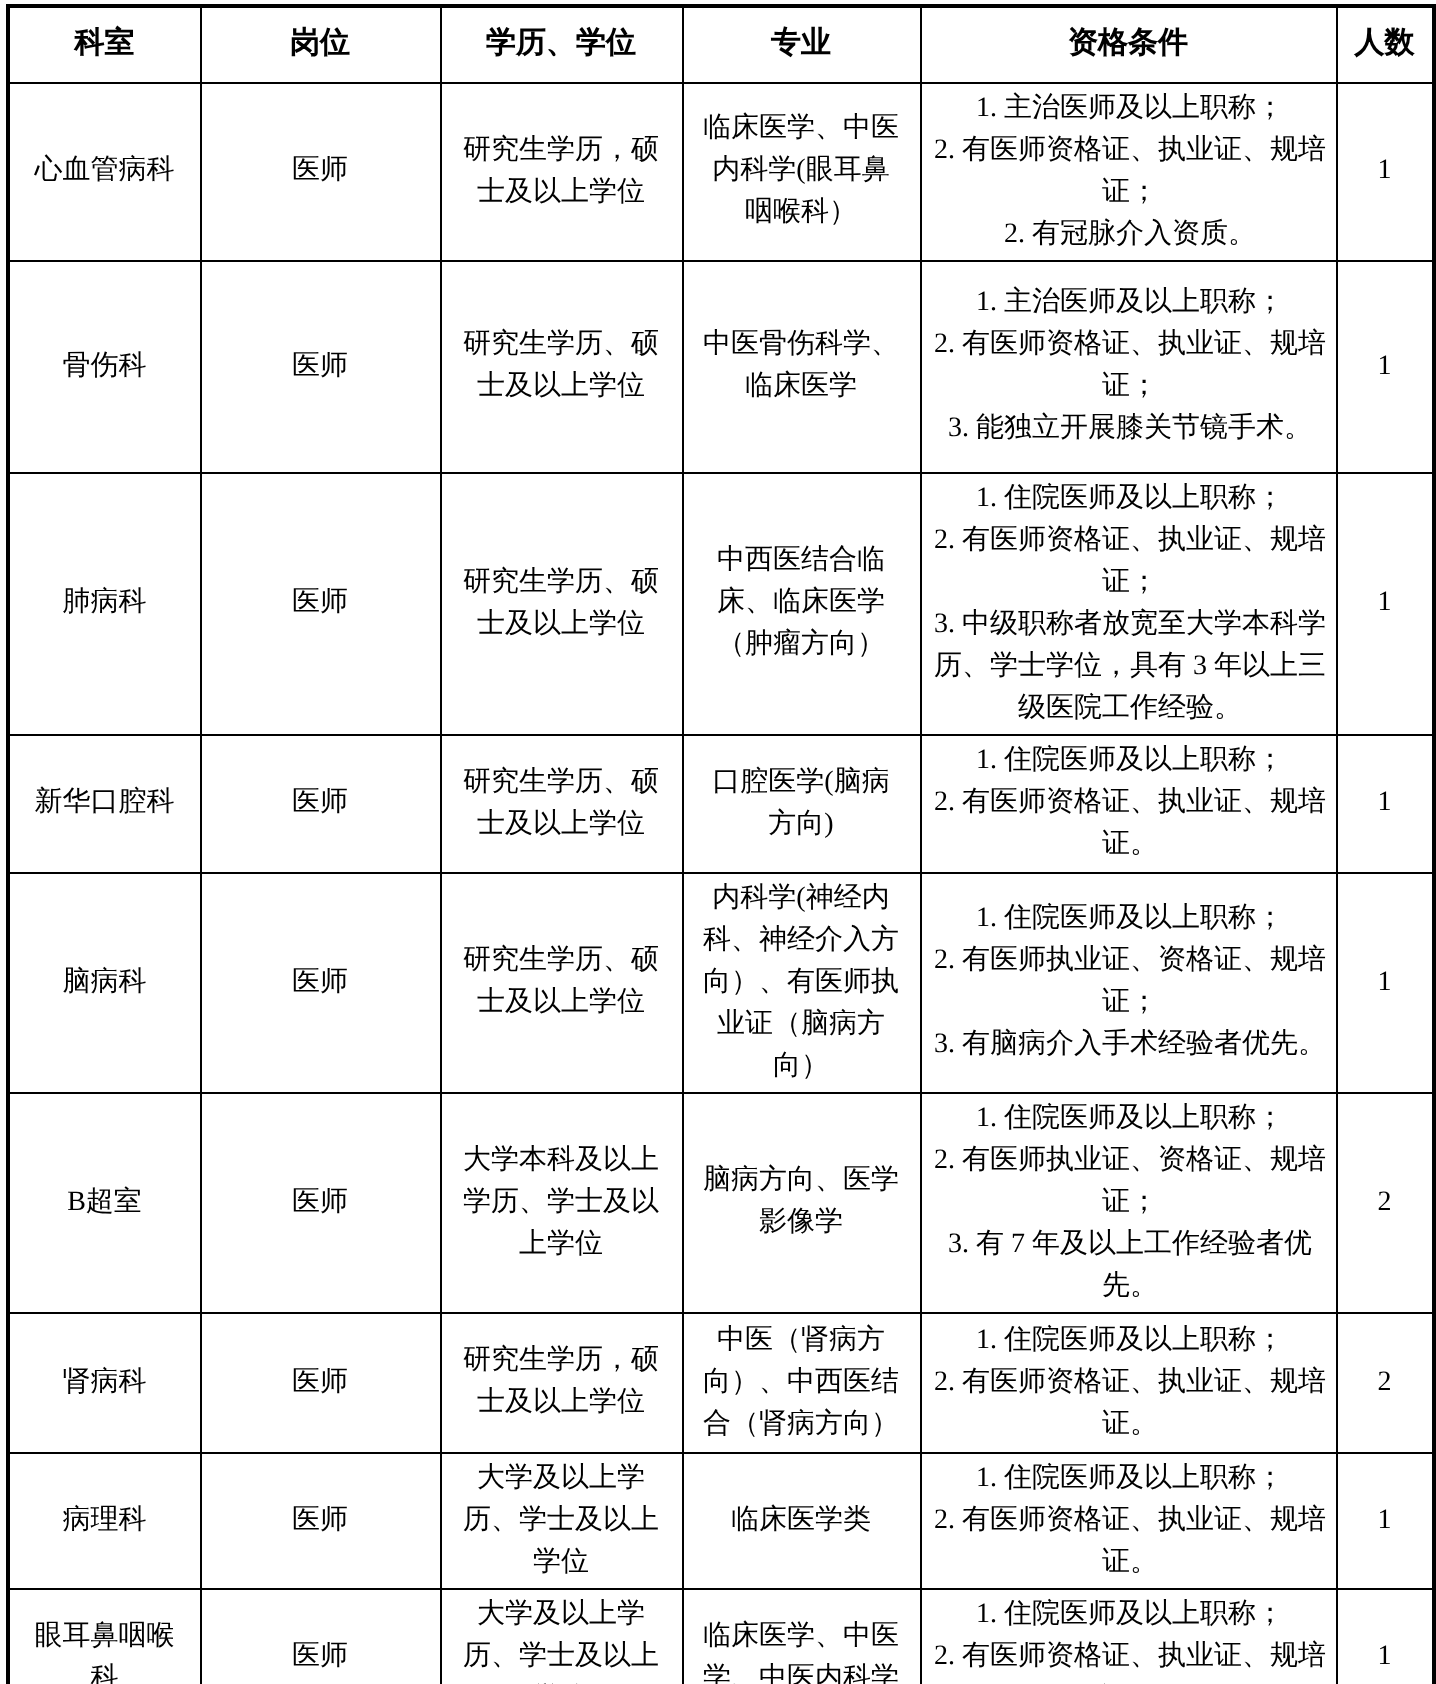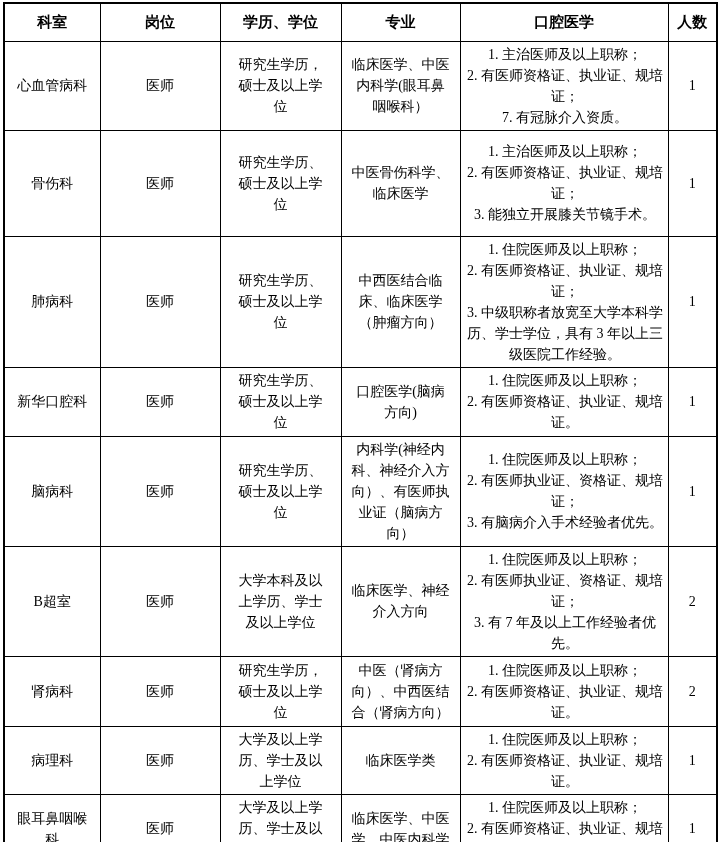--- a/index.html
+++ b/index.html
@@ -30,21 +30,21 @@
   tbody tr:nth-child(2) { height: 106px; }
   tbody tr:nth-child(3) { height: 129px; }
   tbody tr:nth-child(4) { height: 69px; }
   tbody tr:nth-child(5) { height: 104px; }
   tbody tr:nth-child(6) { height: 102px; }
   tbody tr:nth-child(7) { height: 70px; }
   tbody tr:nth-child(8) { height: 64px; }
   tbody tr:nth-child(9) { height: 70px; }
   td.c-dept  { padding: 4px 10px; }
   td.c-post  { padding: 18px 6px; }
-  td.c-edu   { padding: 2px 16px; }
+  td.c-edu   { padding: 2px 6px; }
   td.c-major { padding: 2px 8px; }
   td.c-quals { text-align: center; padding: 2px 4px 2px 6px; }
   td.c-count { padding: 2px 2px; }
 </style>
 </head>
 <body>
 
 <div class="page">
   <table>
     <colgroup>
@@ -54,35 +54,35 @@
       <col style="width:119px">
         <col style="width:208px">
         <col style="width:49px">
     </colgroup>
     <thead>
       <tr>
         <th>科室</th>
         <th>岗位</th>
         <th>学历、学位</th>
         <th>专业</th>
-        <th>口腔医学</th>
+        <th>资格条件</th>
         <th>人数</th>
       </tr>
     </thead>
     <tbody id="table-body">
         <tr>
     <td class="c-dept">心血管病科</td>
     <td class="c-post">医师</td>
     <td class="c-edu">研究生学历，硕士及以上学位</td>
     <td class="c-major">临床医学、中医内科学(眼耳鼻咽喉科）</td>
     <td class="c-quals">
       <div>
               <div>1. 主治医师及以上职称；</div>
               <div>2. 有医师资格证、执业证、规培证；</div>
-              <div>7. 有冠脉介入资质。</div>
+              <div>2. 有冠脉介入资质。</div>
             </div>
     </td>
     <td class="c-count">1</td>
   </tr>
         <tr>
     <td class="c-dept">骨伤科</td>
     <td class="c-post">医师</td>
     <td class="c-edu">研究生学历、硕士及以上学位</td>
     <td class="c-major">中医骨伤科学、临床医学</td>
     <td class="c-quals">
@@ -132,21 +132,21 @@
               <div>2. 有医师执业证、资格证、规培证；</div>
               <div>3. 有脑病介入手术经验者优先。</div>
             </div>
     </td>
     <td class="c-count">1</td>
   </tr>
         <tr>
     <td class="c-dept">B超室</td>
     <td class="c-post">医师</td>
     <td class="c-edu">大学本科及以上学历、学士及以上学位</td>
-    <td class="c-major">临床医学、神经介入方向</td>
+    <td class="c-major">脑病方向、医学影像学</td>
     <td class="c-quals">
       <div>
               <div>1. 住院医师及以上职称；</div>
               <div>2. 有医师执业证、资格证、规培证；</div>
               <div>3. 有 7 年及以上工作经验者优先。</div>
             </div>
     </td>
     <td class="c-count">2</td>
   </tr>
         <tr>

